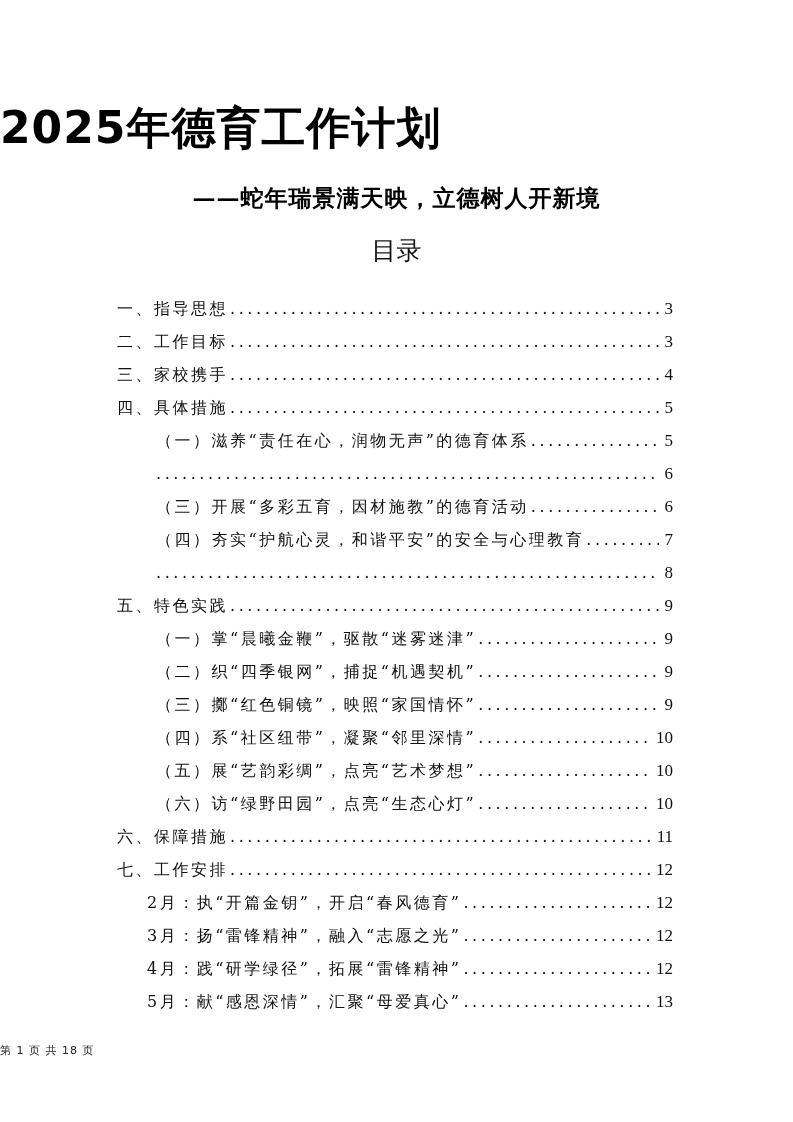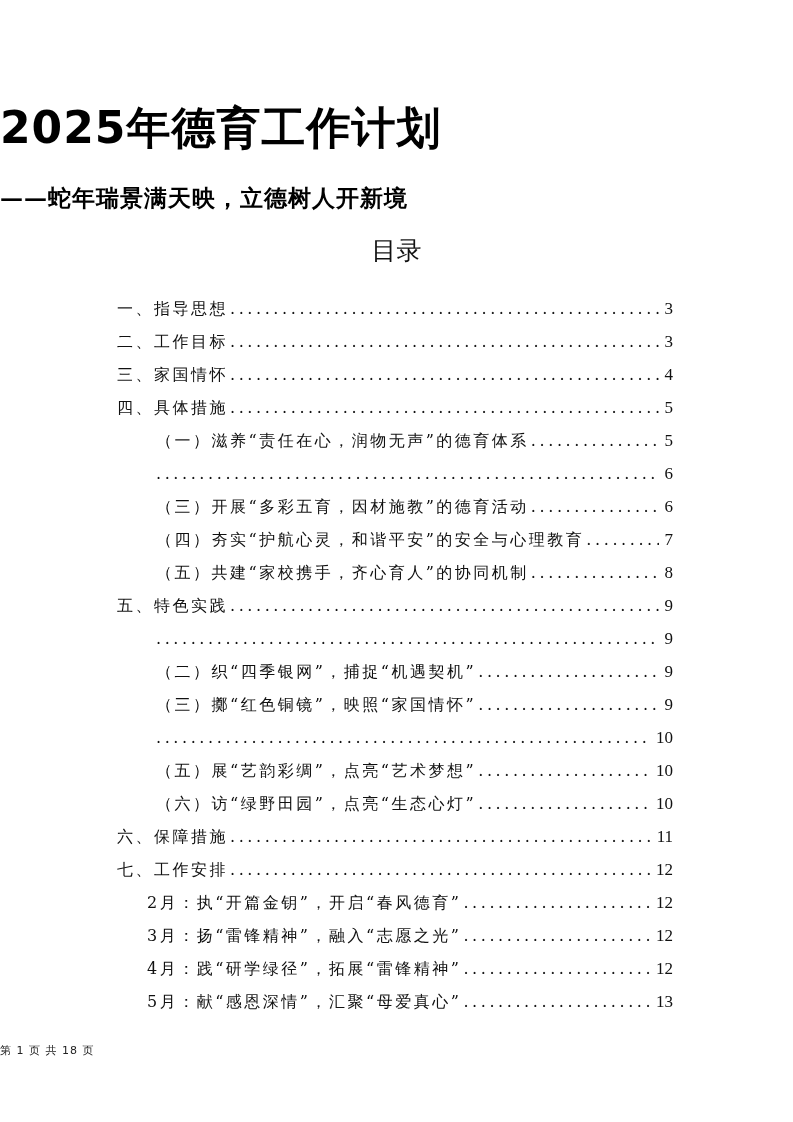--- a/index.html
+++ b/index.html
@@ -26,21 +26,21 @@
       font-size: 44px;
       line-height: 60px;
       color: #000;
       letter-spacing: 1px;
     }
     .subtitle {
       position: absolute;
       left: 0;
       top: 180px;
       width: 793px;
-      text-align: left;
+      text-align: center;
       font-family: "DejaVu Serif", "Liberation Serif", serif;
       font-weight: bold;
       font-size: 23px;
       line-height: 36px;
       color: #000;
       letter-spacing: 1px;
     }
     .toc-heading {
       position: absolute;
       left: 0;
@@ -123,21 +123,21 @@
       <span class="label">一、指导思想</span>
       <span class="leader"></span>
       <span class="page">3</span>
     </div>
   <div class="toc-row lvl1" style="top:33px">
       <span class="label">二、工作目标</span>
       <span class="leader"></span>
       <span class="page">3</span>
     </div>
   <div class="toc-row lvl1" style="top:66px">
-      <span class="label">三、家国情怀</span>
+      <span class="label">三、家校携手</span>
       <span class="leader"></span>
       <span class="page">4</span>
     </div>
   <div class="toc-row lvl1" style="top:99px">
       <span class="label">四、具体措施</span>
       <span class="leader"></span>
       <span class="page">5</span>
     </div>
   <div class="toc-row lvl2" style="top:132px">
       <span class="label">（一）滋养“责任在心，润物无声”的德育体系</span>
@@ -152,44 +152,45 @@
       <span class="label">（三）开展“多彩五育，因材施教”的德育活动</span>
       <span class="leader"></span>
       <span class="page">6</span>
     </div>
   <div class="toc-row lvl2" style="top:231px">
       <span class="label">（四）夯实“护航心灵，和谐平安”的安全与心理教育</span>
       <span class="leader"></span>
       <span class="page">7</span>
     </div>
   <div class="toc-row lvl2" style="top:264px">
-      <span class="label">（五）共建“家校携手，齐心育人”的协同机制</span>
       <span class="leader"></span>
       <span class="page">8</span>
     </div>
   <div class="toc-row lvl1" style="top:297px">
       <span class="label">五、特色实践</span>
       <span class="leader"></span>
       <span class="page">9</span>
     </div>
   <div class="toc-row lvl2" style="top:330px">
+      <span class="label">（一）掌“晨曦金鞭”，驱散“迷雾迷津”</span>
       <span class="leader"></span>
       <span class="page">9</span>
     </div>
   <div class="toc-row lvl2" style="top:363px">
       <span class="label">（二）织“四季银网”，捕捉“机遇契机”</span>
       <span class="leader"></span>
       <span class="page">9</span>
     </div>
   <div class="toc-row lvl2" style="top:396px">
       <span class="label">（三）擲“红色铜镜”，映照“家国情怀”</span>
       <span class="leader"></span>
       <span class="page">9</span>
     </div>
   <div class="toc-row lvl2" style="top:429px">
+      <span class="label">（四）系“社区纽带”，凝聚“邻里深情”</span>
       <span class="leader"></span>
       <span class="page">10</span>
     </div>
   <div class="toc-row lvl2" style="top:462px">
       <span class="label">（五）展“艺韵彩绸”，点亮“艺术梦想”</span>
       <span class="leader"></span>
       <span class="page">10</span>
     </div>
   <div class="toc-row lvl2" style="top:495px">
       <span class="label">（六）访“绿野田园”，点亮“生态心灯”</span>

